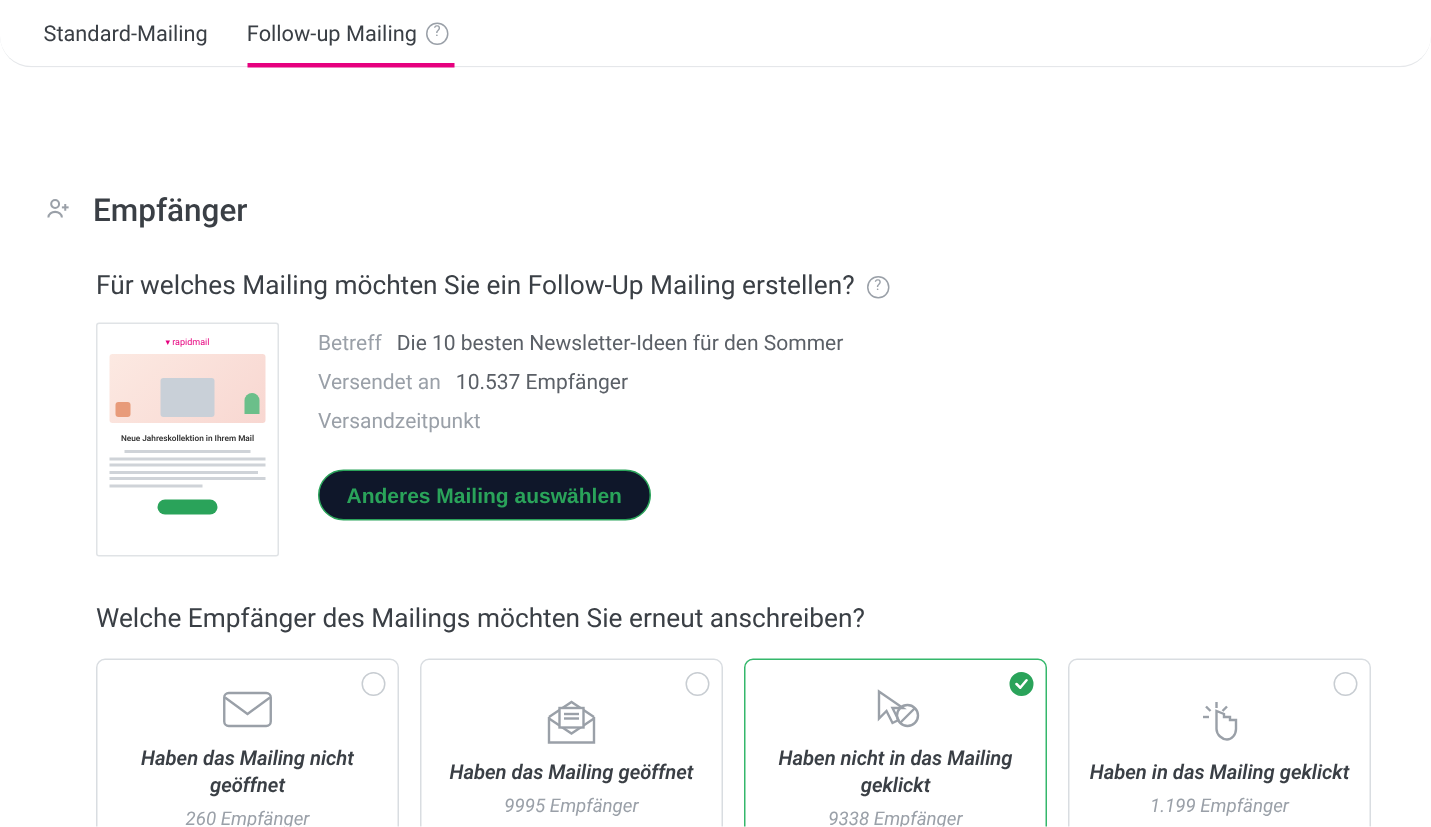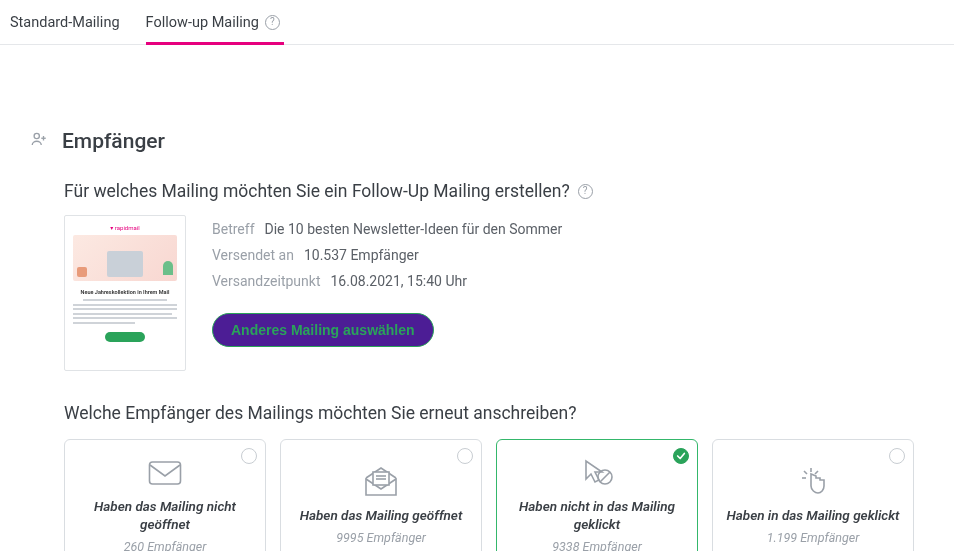--- a/index.html
+++ b/index.html
@@ -8,23 +8,24 @@
       background: #fff;
       color: #3a3f45;
       width: 954px;
       height: 551px;
       overflow: hidden;
     }
     .tabs {
       display: flex;
       align-items: center;
       border-bottom: 1px solid #e5e7ea;
-      padding-left: 10px;
+      padding-left: 29px;
       gap: 26px;
       height: 45px;
+      border-radius: 21px;
     }
     .tab {
       display: flex;
       align-items: center;
       gap: 6px;
       font-size: 14.5px;
       color: #3a3f45;
       height: 100%;
       cursor: pointer;
       position: relative;
@@ -164,21 +165,21 @@
     .meta-value {
       color: #5b6067;
     }
     .outline-btn {
       margin-top: 14px;
       display: inline-flex;
       align-items: center;
       justify-content: center;
       border: 1.5px solid #2aa35a;
       color: #2aa35a;
-      background: #4c1d95;
+      background: #0f172a;
       font-size: 14px;
       font-weight: 600;
       border-radius: 18px;
       padding: 8px 18px;
       width: fit-content;
       cursor: pointer;
     }
     .cards-row {
       display: flex;
       gap: 14px;
@@ -294,21 +295,20 @@
       <div class="meta-row">
         <span class="meta-label">Betreff</span>
         <span class="meta-value">Die 10 besten Newsletter-Ideen für den Sommer</span>
       </div>
       <div class="meta-row">
         <span class="meta-label">Versendet an</span>
         <span class="meta-value">10.537 Empfänger</span>
       </div>
       <div class="meta-row">
         <span class="meta-label">Versandzeitpunkt</span>
-        <span class="meta-value">16.08.2021, 15:40 Uhr</span>
       </div>
       <button class="outline-btn">Anderes Mailing auswählen</button>
     </div>
   </div>
 
   <div class="question-row">
     <span class="question-text">Welche Empfänger des Mailings möchten Sie erneut anschreiben?</span>
   </div>
 
   <div class="cards-row">

